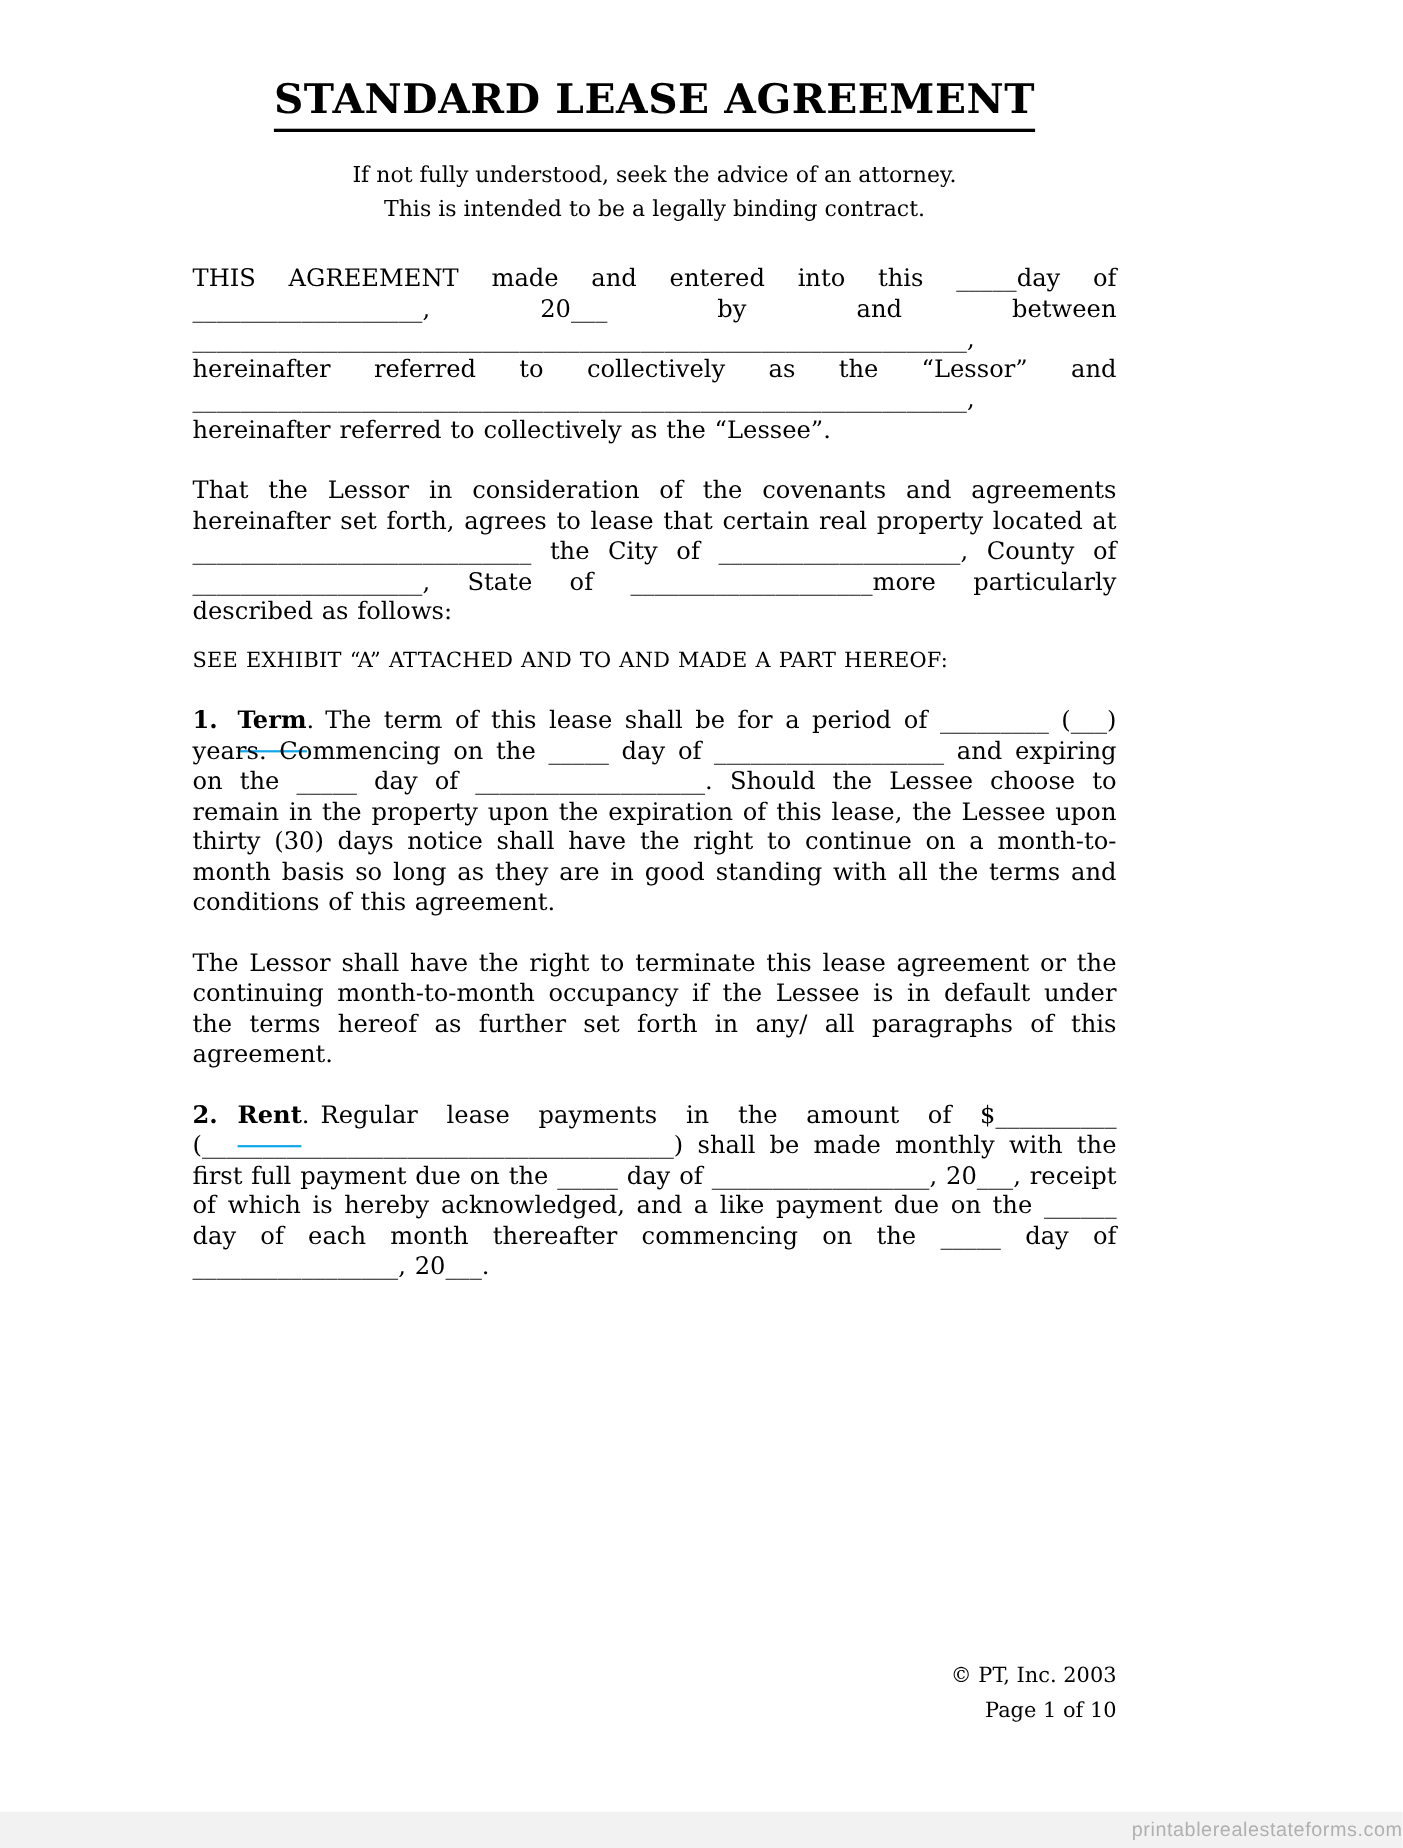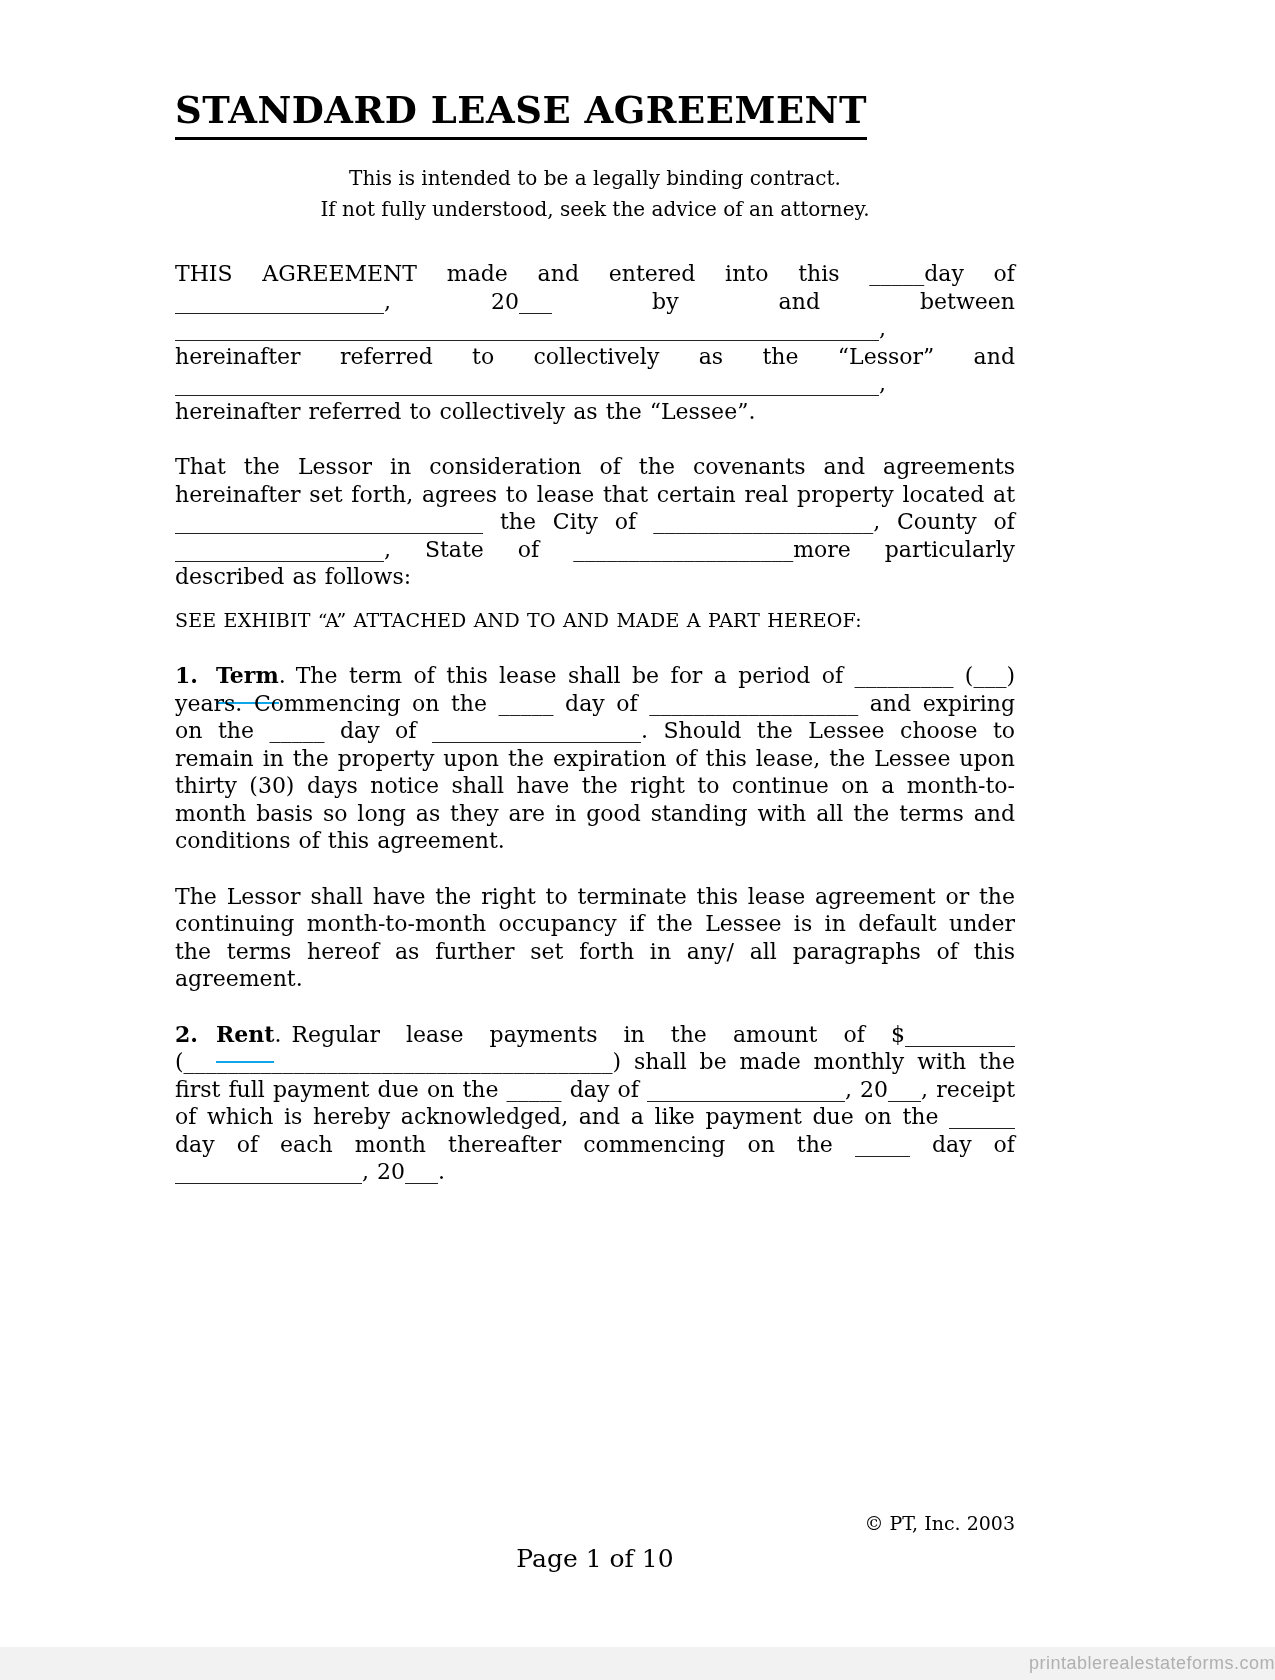--- a/index.html
+++ b/index.html
@@ -20,22 +20,22 @@
     inset: 0;
     background: #ffffff;
   }
   .content {
     position: absolute;
     left: 175px;
     top: 0;
     width: 840px;
   }
   .title-wrap {
-    text-align: left;
-    margin-top: 88px;
+    text-align: center;
+    margin-top: 68px;
   }
   .title {
     display: inline-block;
     font-size: 37px;
     font-weight: bold;
     letter-spacing: 0.5px;
     border-bottom: 3px solid #000;
     padding-bottom: 5px;
     white-space: nowrap;
   }
@@ -84,22 +84,22 @@
     top: 1512px;
     width: 840px;
     text-align: right;
     font-size: 19px;
   }
   .footer-page {
     position: absolute;
     left: 175px;
     top: 1544px;
     width: 840px;
-    text-align: center;
-    font-size: 25px;
+    text-align: right;
+    font-size: 19px;
   }
   .watermark-bar {
     position: absolute;
     left: 0;
     bottom: 0;
     width: 100%;
     height: 33px;
     background: #f2f2f2;
     display: flex;
     align-items: center;
@@ -117,22 +117,22 @@
 <body>
 
 <div class="page">
   <div class="content">
 
     <div class="title-wrap">
       <span class="title">STANDARD LEASE AGREEMENT</span>
     </div>
 
     <div class="subtitle">
+      <div>If not fully understood, seek the advice of an attorney.</div>
       <div>This is intended to be a legally binding contract.</div>
-      <div>If not fully understood, seek the advice of an attorney.</div>
     </div>
 
     <p class="para first-para">THIS AGREEMENT made and entered into this _____day of ___________________, 20___ by and between ________________________________________________________________, hereinafter referred to collectively as the “Lessor” and ________________________________________________________________, hereinafter referred to collectively as the “Lessee”.</p>
 
 
     <p class="para">That the Lessor in consideration of the covenants and agreements hereinafter set forth, agrees to lease that certain real property located at ____________________________  the City of ____________________,  County of ___________________,  State of ____________________more particularly described as follows:</p>
 
     <p class="para exhibit">SEE EXHIBIT “A” ATTACHED AND TO AND MADE A PART HEREOF:</p>
 
     <p class="para"><span class="sec-num">1.</span><span class="sec-label">Term</span><span class="sec-punct">.</span><span>The term of this lease shall be for a period of _________ (___) years. Commencing on the _____ day of ___________________ and expiring on the _____ day of ___________________.  Should the Lessee choose to remain in the property upon the expiration of this lease, the Lessee upon thirty (30) days notice shall have the right to continue on a month-to-month basis so long as they are in good standing with all the terms and conditions of this agreement.</span></p>

